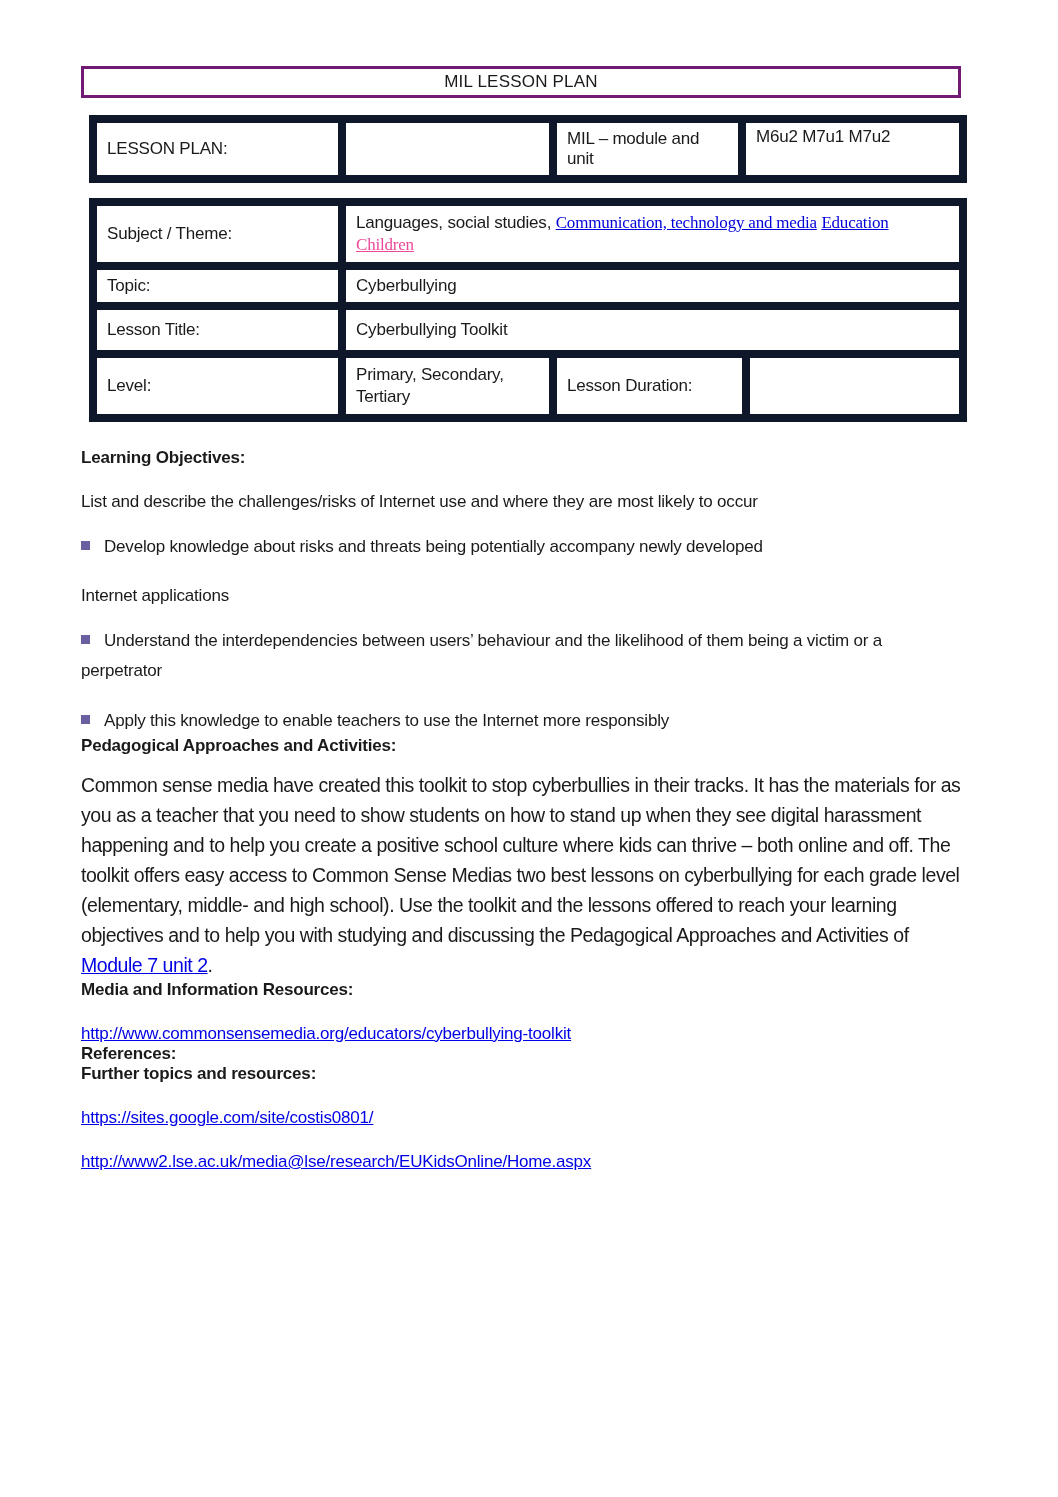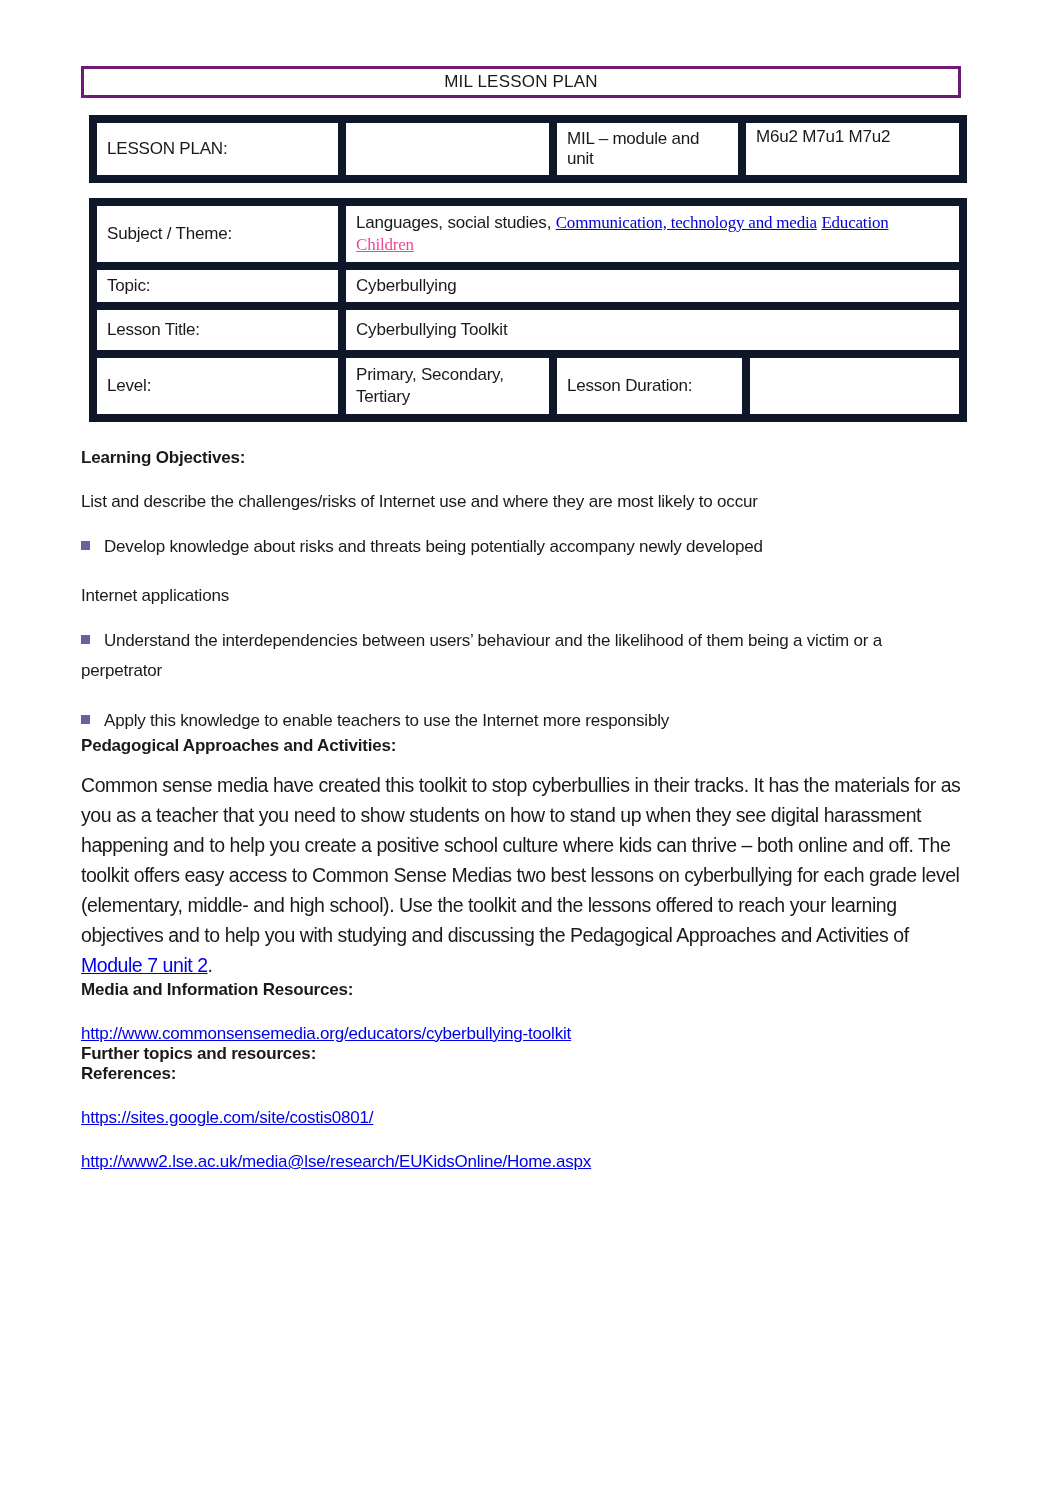--- a/index.html
+++ b/index.html
@@ -190,23 +190,23 @@
   <h3 class="doc-heading ped-heading">Pedagogical Approaches and Activities:</h3>
   <p class="para-large">
     <span>Common sense media have created this toolkit to stop cyberbullies in their tracks. It has the materials for as you as a teacher that you need to show students on how to stand up when they see digital harassment happening and to help you create a positive school culture where kids can thrive – both online and off. The toolkit offers easy access to Common Sense Medias two best lessons on cyberbullying for each grade level (elementary, middle- and high school). Use the toolkit and the lessons offered to reach your learning objectives and to help you with studying and discussing the Pedagogical Approaches and Activities of </span><a class="doc-link">Module 7 unit 2</a><span>.</span>
   </p>
 
   <h3 class="doc-heading media-heading">Media and Information Resources:</h3>
   <p class="url-line">
     <a class="doc-link">http://www.commonsensemedia.org/educators/cyberbullying-toolkit</a>
   </p>
 
+  <h3 class="doc-heading refs-heading">References:</h3>
+
   <h3 class="doc-heading further-heading">Further topics and resources:</h3>
-
-  <h3 class="doc-heading refs-heading">References:</h3>
   <p class="url-line">
     <a class="doc-link">https://sites.google.com/site/costis0801/</a>
   </p>
   <p class="url-line">
     <a class="doc-link">http://www2.lse.ac.uk/media@lse/research/EUKidsOnline/Home.aspx</a>
   </p>
 
 </div>
 
 </body></html>

